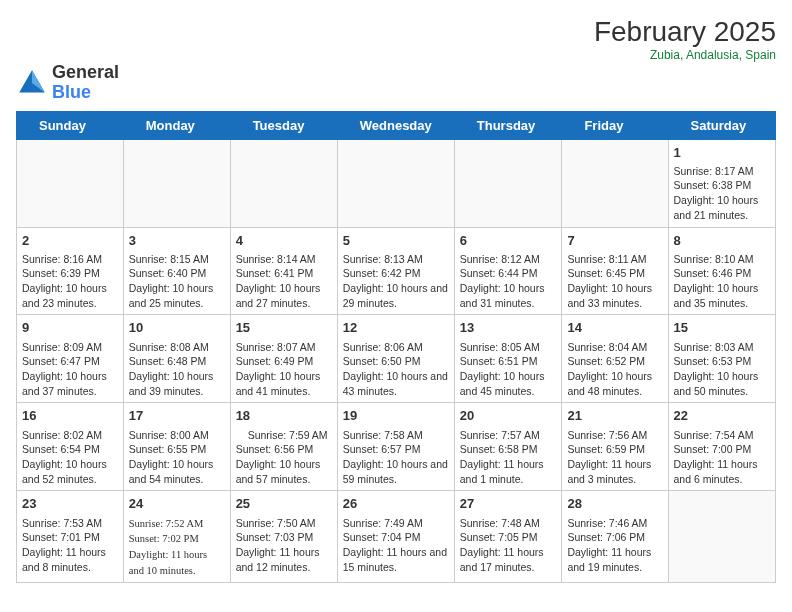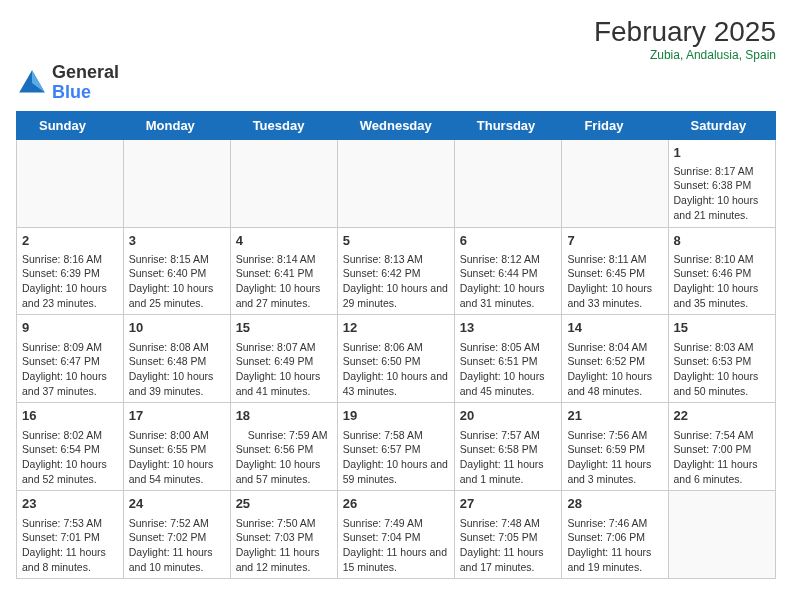--- a/index.html
+++ b/index.html
@@ -196,21 +196,21 @@
 Sunset: 6:59 PM
 Daylight: 11 hours and 3 minutes.</span></td>
         <td><span class="day-num">22</span><span style="white-space: pre-line;">Sunrise: 7:54 AM
 Sunset: 7:00 PM
 Daylight: 11 hours and 6 minutes.</span></td>
       </tr>
       <tr>
         <td><span class="day-num">23</span><span style="white-space: pre-line; text-align: center;">Sunrise: 7:53 AM
 Sunset: 7:01 PM
 Daylight: 11 hours and 8 minutes.</span></td>
-        <td><span class="day-num">24</span><span style="white-space: pre-line;">Sunrise: 7:52 AM
+        <td><span class="day-num">24</span><span style="white-space: pre-line; font-family: Liberation Serif, serif;">Sunrise: 7:52 AM
 Sunset: 7:02 PM
 Daylight: 11 hours and 10 minutes.</span></td>
         <td><span class="day-num">25</span><span style="white-space: pre-line;">Sunrise: 7:50 AM
 Sunset: 7:03 PM
 Daylight: 11 hours and 12 minutes.</span></td>
         <td><span class="day-num">26</span><span style="white-space: pre-line;">Sunrise: 7:49 AM
 Sunset: 7:04 PM
 Daylight: 11 hours and 15 minutes.</span></td>
         <td><span class="day-num">27</span><span style="white-space: pre-line;">Sunrise: 7:48 AM
 Sunset: 7:05 PM

